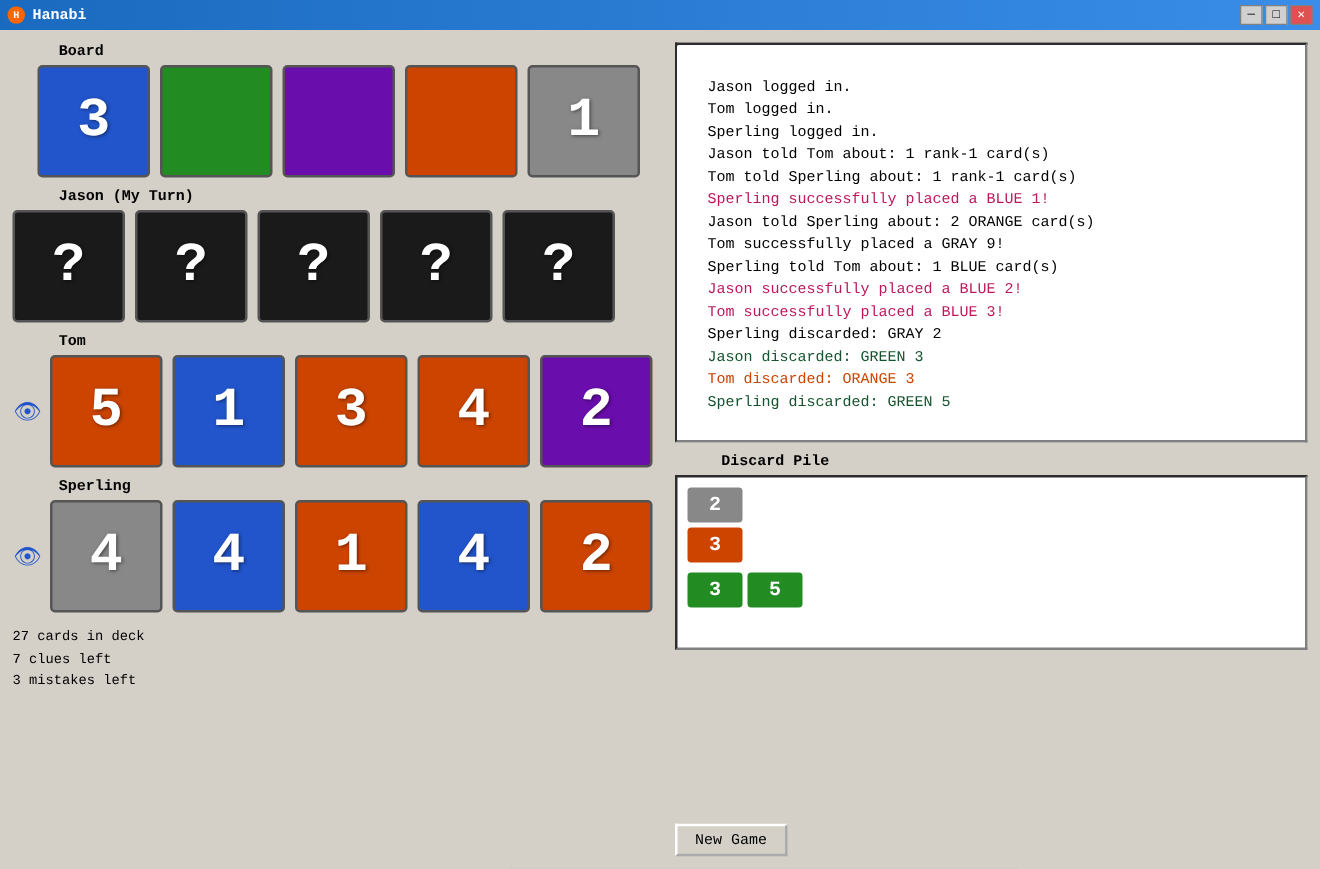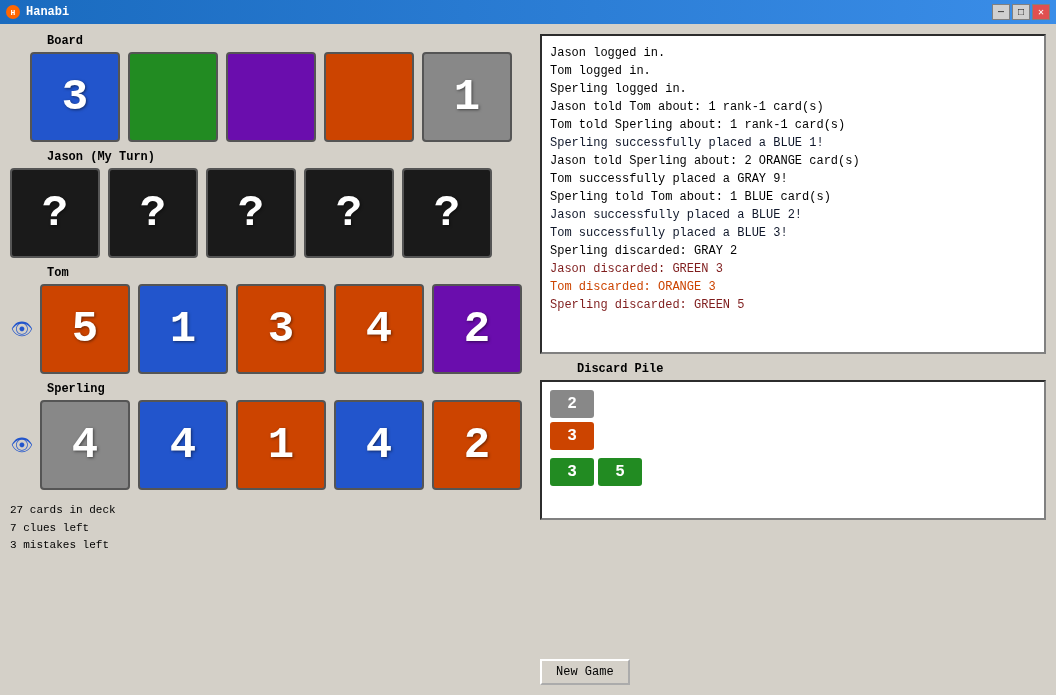--- a/index.html
+++ b/index.html
@@ -125,30 +125,30 @@
     }
     .stats-area {
       margin-top: 4px;
       font-size: 11px;
       color: #000;
       line-height: 1.6;
     }
     .log-box {
       border: 2px inset #808080;
       background: white;
-      padding: 8px;
+      padding: 24px;
       font-size: 12px;
       font-family: 'Courier New', monospace;
       height: 320px;
       overflow-y: auto;
       flex-shrink: 0;
     }
     .log-line { line-height: 1.5; color: #000; }
-    .log-line.blue-text { color: #0f172a; }
-    .log-line.green-text { color: #7f1d1d; }
+    .log-line.blue-text { color: #be185d; }
+    .log-line.green-text { color: #14532d; }
     .log-line.orange-text { color: #cc4400; }
     .discard-section {
       flex: 1;
     }
     .discard-pile-area {
       border: 2px inset #808080;
       background: white;
       padding: 8px;
       min-height: 140px;
       display: flex;

